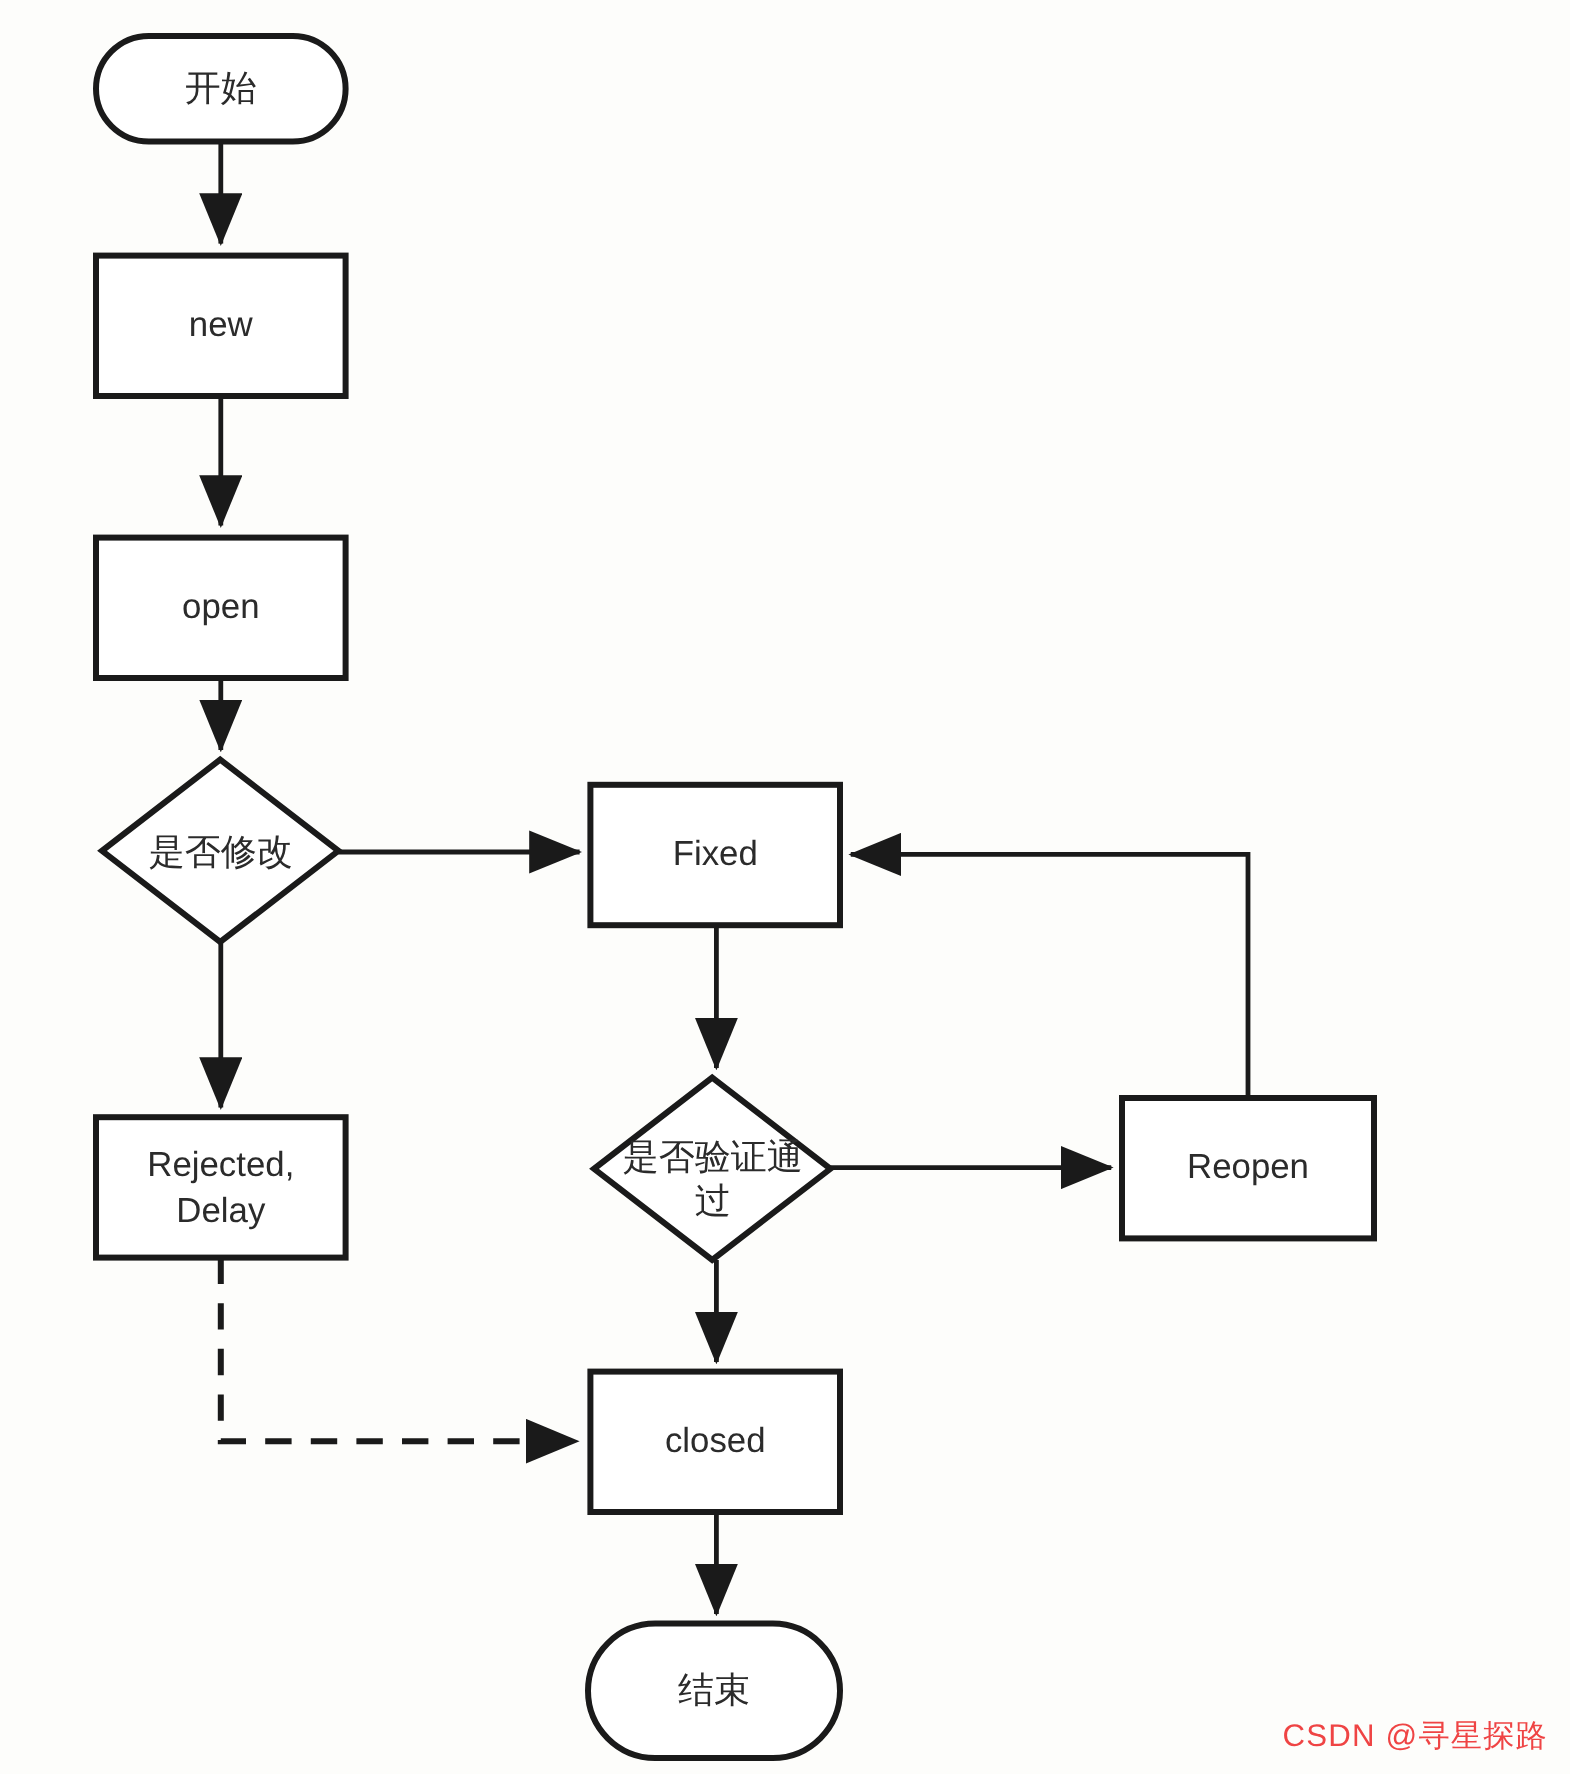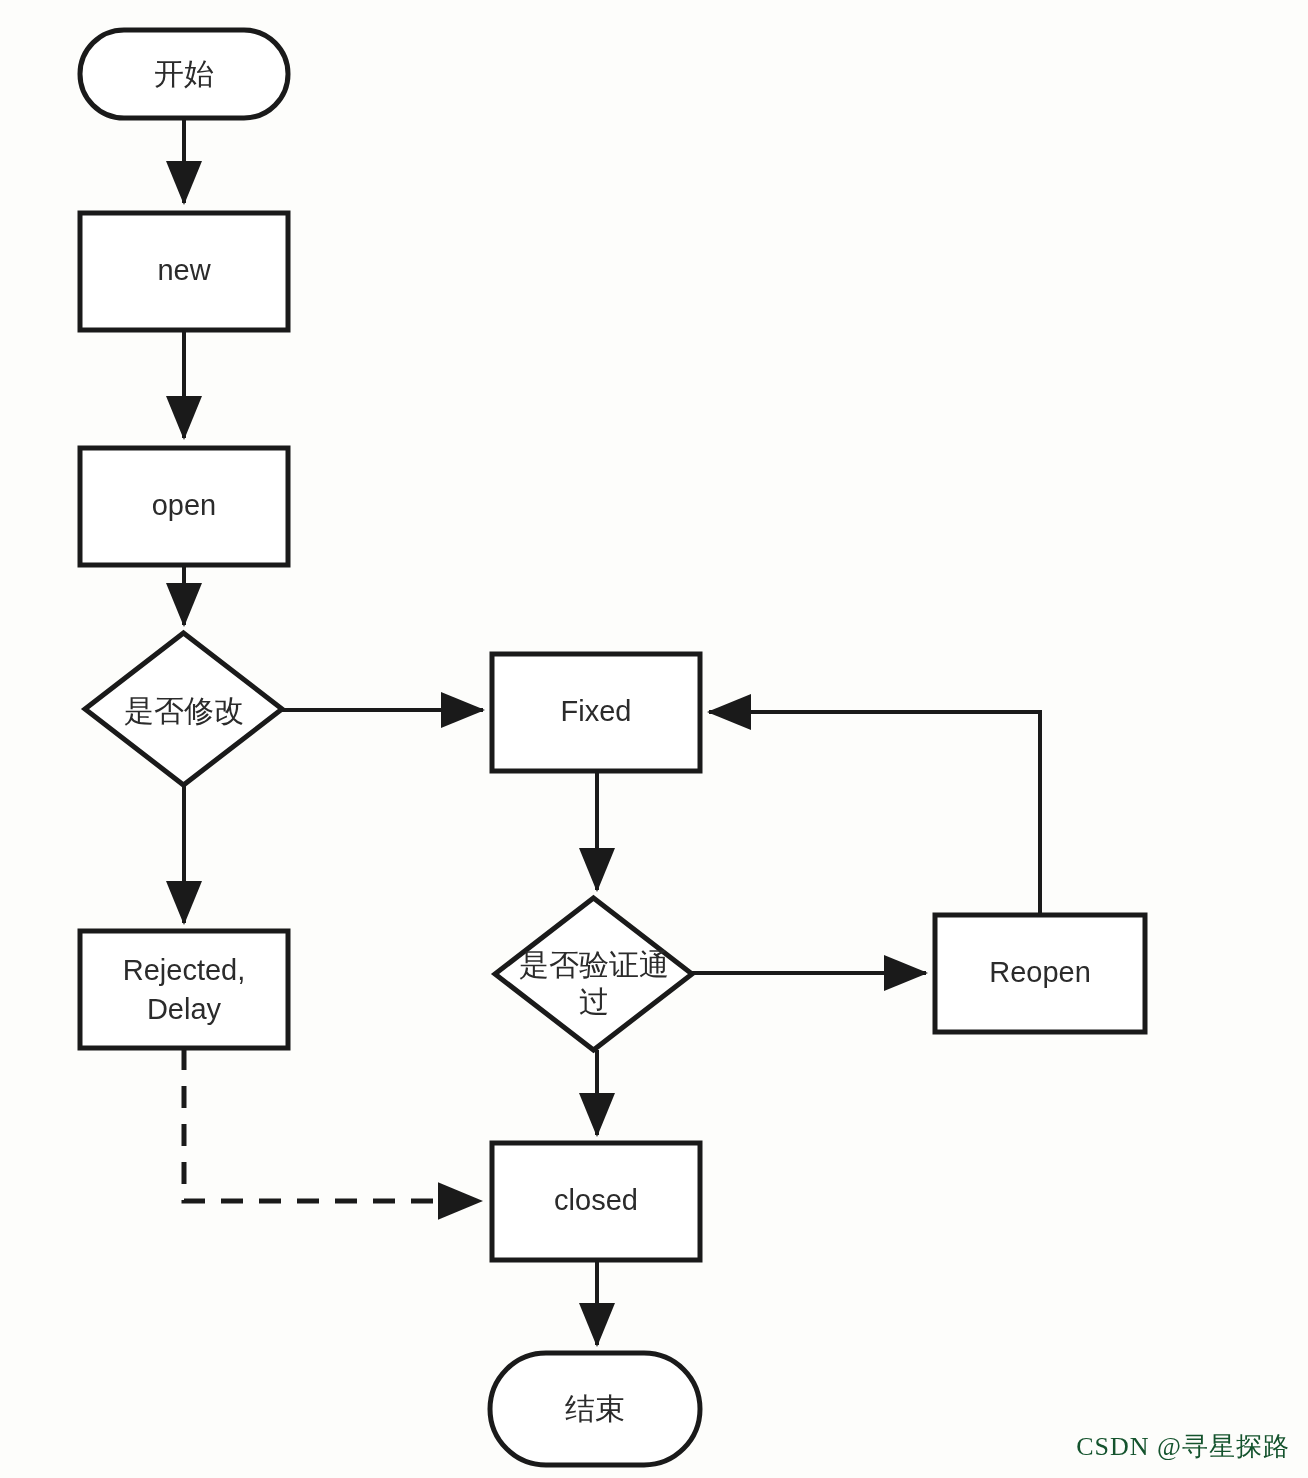--- a/index.html
+++ b/index.html
@@ -49,23 +49,23 @@
     fill: #2b2b2b;
     font-family: "DejaVu Sans", "Liberation Sans", sans-serif;
     font-size: 30px;
     text-anchor: middle;
     dominant-baseline: middle;
   }
   .watermark-text {
     position: absolute;
     right: 18px;
     bottom: 14px;
-    color: #14532d;
+    color: #ef4444;
     font-size: 26px;
-    font-family: Liberation Serif, serif;
+    font-family: Liberation Sans, sans-serif;
     letter-spacing: 1px;
     white-space: nowrap;
     user-select: none;
   }
 </style>
 </head>
 <body>
 
 <svg id="flow-canvas" viewBox="0 0 1308 1478">
   <defs>

